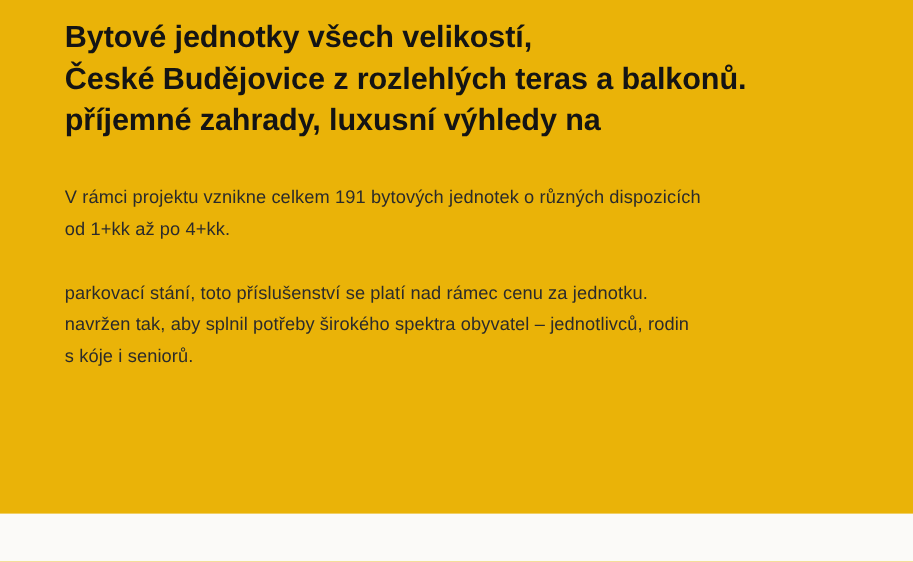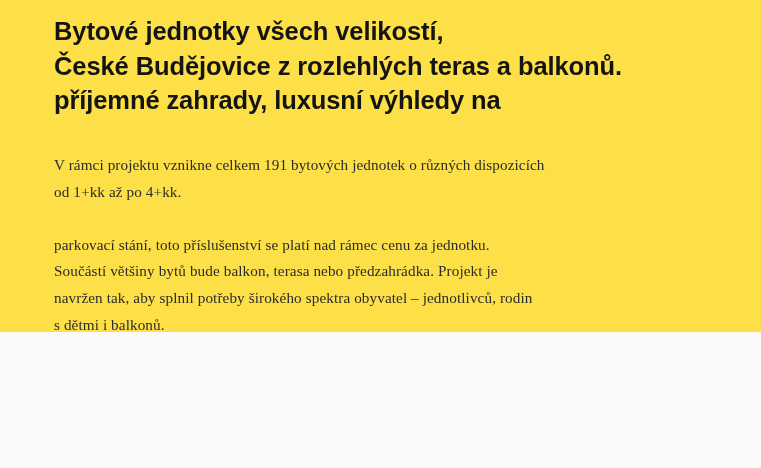--- a/index.html
+++ b/index.html
@@ -10,23 +10,23 @@
     width: 761px;
     height: 468px;
     background: #fbfaf8;
     font-family: "Liberation Sans", sans-serif;
     color: #1a1a1a;
     overflow: hidden;
   }
   .page {
     box-sizing: border-box;
     width: 761px;
-    height: 332px;
+    height: 428px;
     padding: 14px 52px 0 54px;
-    background: #fde047;
+    background: #eab308;
   }
   .headline {
     font-size: 25.5px;
     font-weight: 700;
     line-height: 1.36;
     letter-spacing: -0.1px;
     color: #141414;
     margin: 0 0 34px 0;
   }
   .headline .line {
@@ -35,21 +35,20 @@
   }
   .body-block {
     font-size: 15.2px;
     font-weight: 400;
     line-height: 1.76;
     color: #2b2b2b;
     letter-spacing: 0.1px;
   }
   .body-block p {
     margin: 0;
-    font-family: Liberation Serif, serif;
   }
   .body-block p .line {
     display: block;
     white-space: nowrap;
   }
   .spacer {
     height: 26px;
   }
 </style>
 </head>
@@ -67,20 +66,19 @@
 
     <p>
       <span class="line">V rámci projektu vznikne celkem 191 bytových jednotek o různých dispozicích</span>
       <span class="line">od 1+kk až po 4+kk.</span>
     </p>
 
     <div class="spacer"></div>
 
     <p>
       <span class="line">parkovací stání, toto příslušenství se platí nad rámec cenu za jednotku.</span>
-      <span class="line">Součástí většiny bytů bude balkon, terasa nebo předzahrádka. Projekt je</span>
       <span class="line">navržen tak, aby splnil potřeby širokého spektra obyvatel – jednotlivců, rodin</span>
-      <span class="line">s dětmi i balkonů.</span>
+      <span class="line">s kóje i seniorů.</span>
     </p>
 
   </div>
 
 </div>
 
 </body></html>

